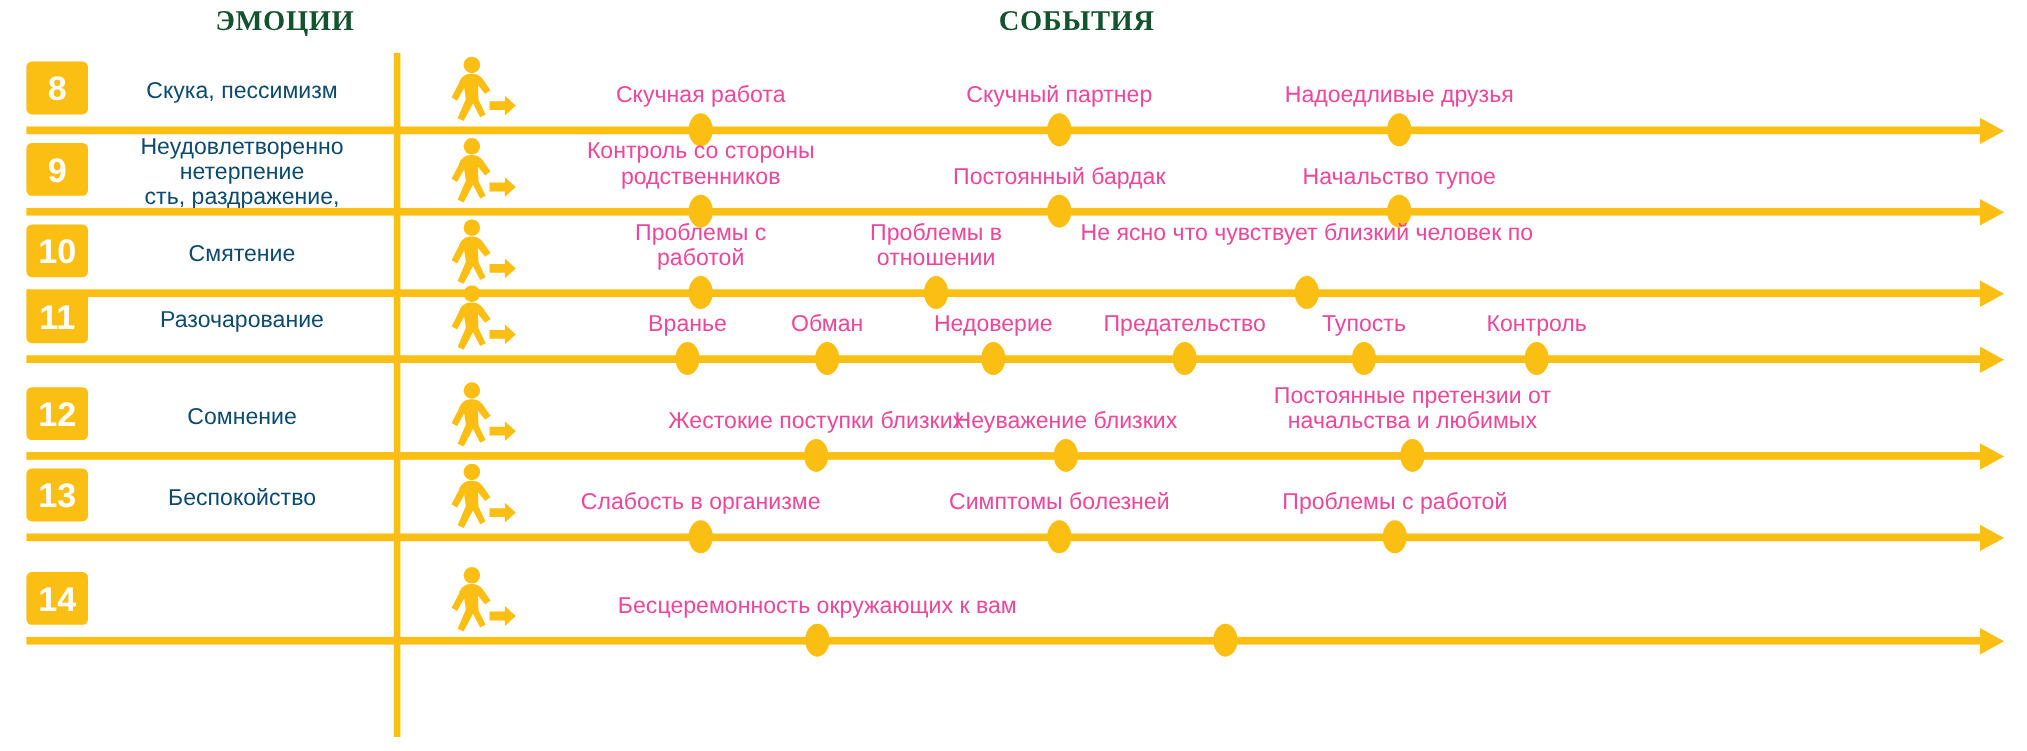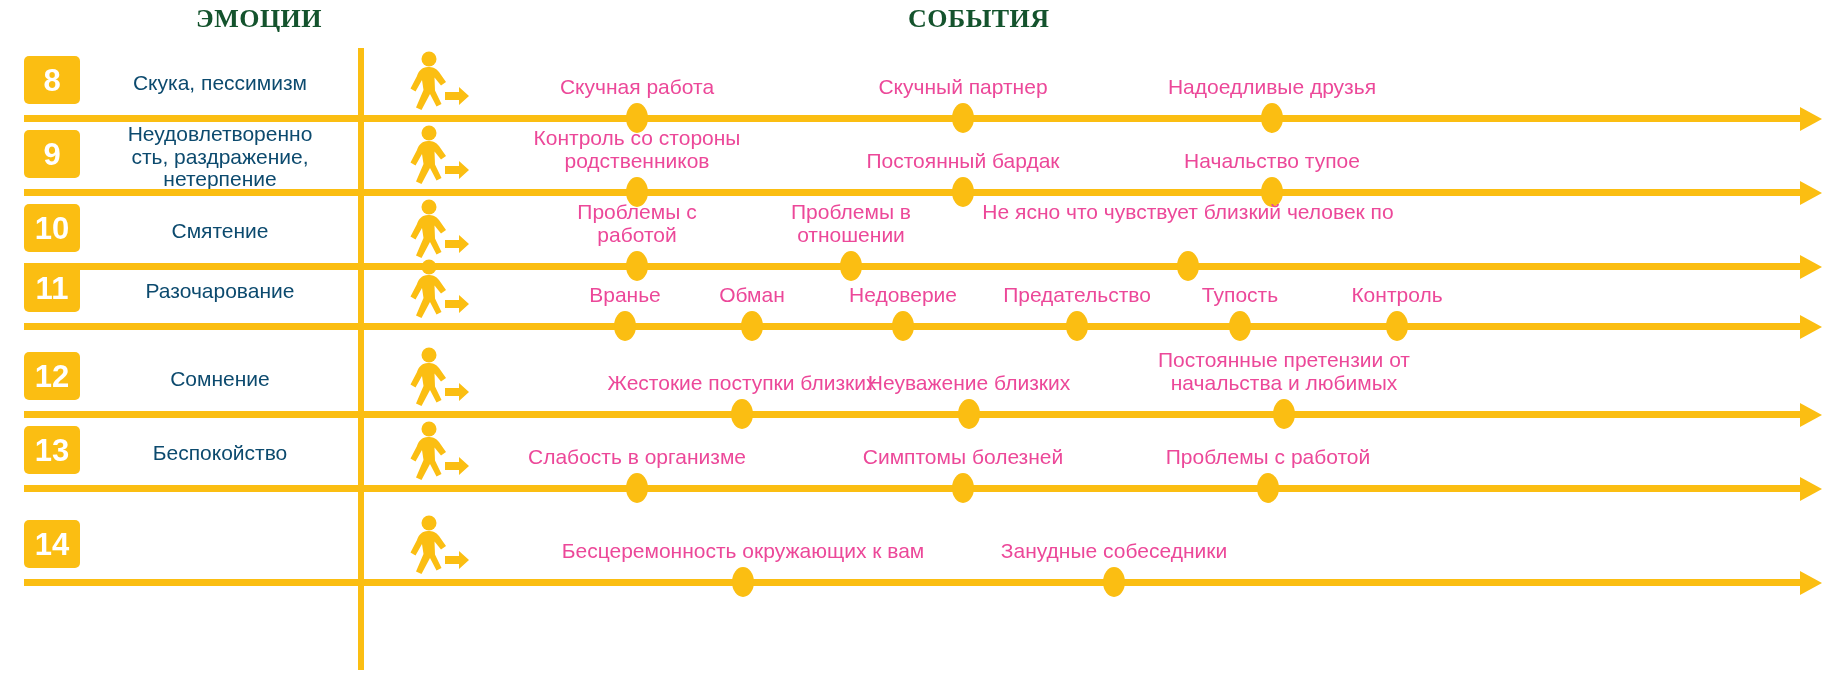--- a/index.html
+++ b/index.html
@@ -166,22 +166,22 @@
         </div>
         <div class="dot" style="left: 1261px; top: 55px;"></div>
         <div class="event-label" style="left: 1272px; top: 28px;">
           <div>Надоедливые друзья</div>
         </div>
       </div>
       <div class="row" style="top: 122px; height: 74px;">
         <div class="num-chip" style="top: 8px;">9</div>
         <div class="emotion-label" style="top: 1px;">
           <div>Неудовлетворенно</div>
+          <div>нетерпение</div>
           <div>сть, раздражение,</div>
-          <div>нетерпение</div>
         </div>
         <div class="ped" style="top: 3px;">
           <svg viewBox="0 0 78 62" width="78" height="62" aria-hidden="true">
     <circle cx="31" cy="8" r="7.5" fill="#FBBE12"></circle>
     <path d="M30 16 C24 16 20.5 20 19 25 L12.5 37.5 L17.5 40.5 L24 29 L25.5 39 L18 56.5 L23.5 59 L32 43 L38.5 55.5 L43.5 53 L37 39.5 L36.5 26.5 L43 34.5 L48 31 L41 21 C38 17 34.5 16 30 16 Z" fill="#FBBE12"></path>
     <path d="M47 41 L61 41 L61 36 L71 45 L61 54 L61 49 L47 49 Z" fill="#FBBE12"></path>
   </svg>
         </div>
         <div class="axis axis-wide" style="top: 67px;"></div>
         <div class="arrow-head" style="left: 1800px; top: 59px;"></div>
@@ -331,19 +331,16 @@
     <path d="M47 41 L61 41 L61 36 L71 45 L61 54 L61 49 L47 49 Z" fill="#FBBE12"></path>
   </svg>
         </div>
         <div class="axis axis-wide" style="top: 67px;"></div>
         <div class="arrow-head" style="left: 1800px; top: 59px;"></div>
         <div class="dot" style="left: 732px; top: 55px;"></div>
         <div class="event-label" style="left: 743px; top: 28px;">
           <div>Бесцеремонность окружающих к вам</div>
         </div>
         <div class="dot" style="left: 1103px; top: 55px;"></div>
-        <div class="event-label" style="left: 1114px; top: 28px;">
-          <div>Занудные собеседники</div>
-        </div>
       </div>
     </div>
 
 </div>
 
 </body></html>

